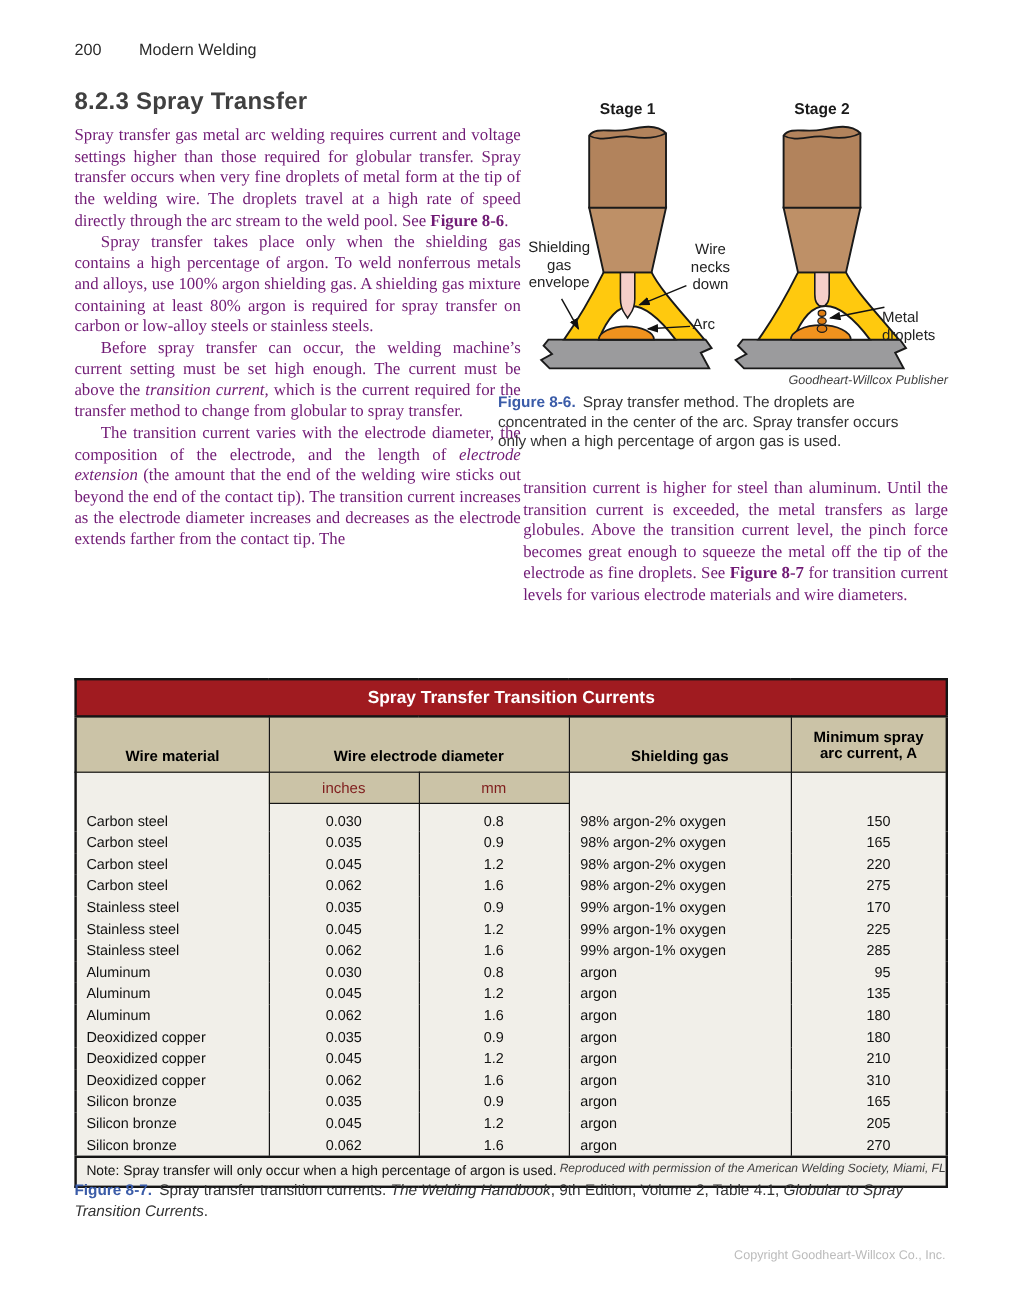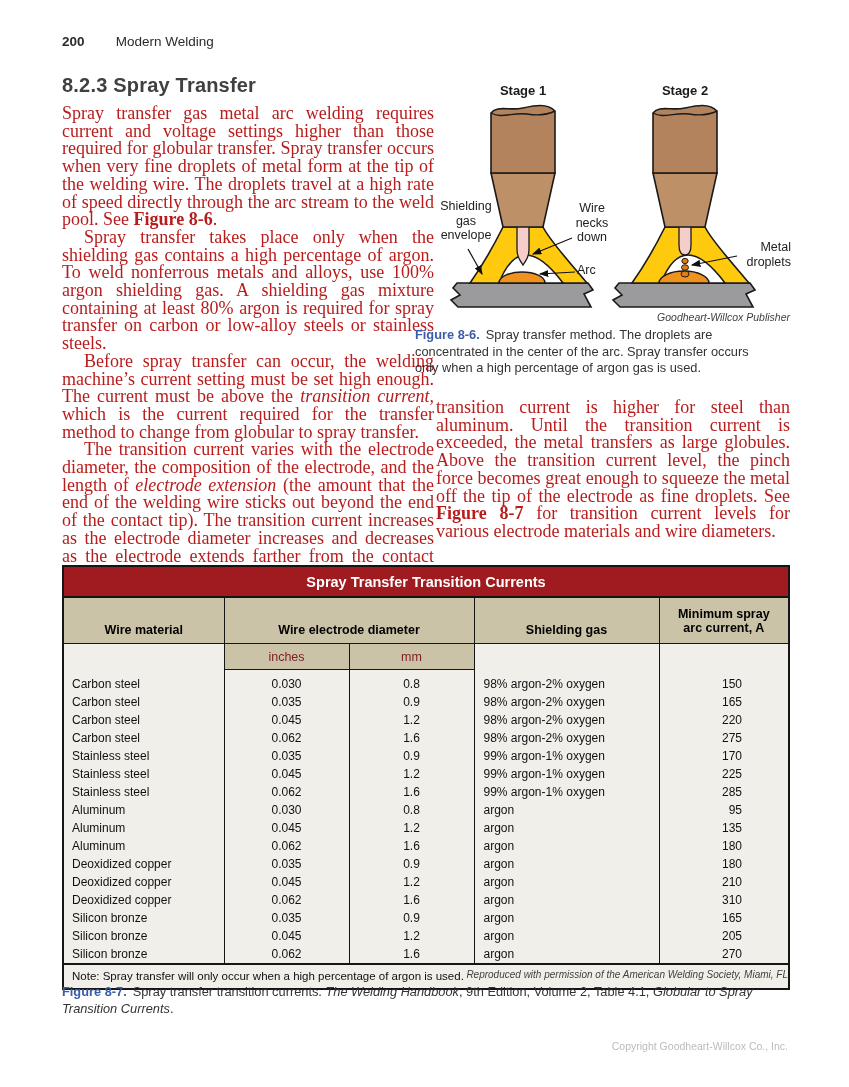--- a/index.html
+++ b/index.html
@@ -2,45 +2,45 @@
 <html style="--table-title-bg: #A01B20; --table-title-text: #FFFFFF; --table-header-bg: #CBC3A7; --table-body-bg: #F1EFE9; --figure-label-blue: #3B5CA8; --torch-body: #B2835C; --torch-nozzle: #BE9067; --gas-yellow: #FFC90E; --wire-pink: #F6CEC9; --pool-orange: #F0921E; --droplet-orange: #E07E14; --plate-gray: #9B9B9D; --copyright-gray: #BBBBBB;"><head>
 <meta charset="utf-8">
 <style>
   html,body { margin:0; padding:0; background:#ffffff; }
   .page {
     position:relative; width:849px; height:1087px; background:#ffffff;
     font-family:"Liberation Sans", sans-serif; color:#1c1c1c; overflow:hidden;
   }
   
   .running-head { position:absolute; left:62px; top:34px; font-size:13.5px; color:#2b2b2b; }
-  .running-head .pagenum { font-weight:bold; display:inline-block; width:50px; }
+  .running-head .pagenum { font-weight:normal; display:inline-block; width:50px; }
   
   .section-heading { position:absolute; left:62px; top:74px; margin:0;
     font-size:20px; font-weight:bold; color:#404040; letter-spacing:0.2px; }
   
-  .body-text { font-family:"Liberation Serif", serif; font-size:18px; line-height:17.7px;
-    text-align:justify; color:#b91c1c; margin:0; }
+  .body-text { font-family:"Liberation Serif", serif; font-size:14px; line-height:17.7px;
+    text-align:justify; color:#701a75; margin:0; }
   .indent { text-indent:22px; }
   .col-left  { position:absolute; left:62px;  top:105px; width:372px; }
   .col-right { position:absolute; left:436px; top:399px; width:354px; }
   .seg-b  { font-weight:bold; }
   .seg-i  { font-style:italic; }
   .seg-bi { font-weight:normal; font-style:italic; }
   
   .figure-box { position:absolute; left:435px; top:83px; width:355px; height:248px; }
   .stage-label { position:absolute; top:0; width:96px; text-align:center;
     font-weight:bold; font-size:13px; color:#1a1a1a; }
   .stage-1 { left:40px; } .stage-2 { left:202px; }
   .fig-svg { position:absolute; left:0; top:18px; }
   .fig-label { position:absolute; font-size:12.5px; line-height:14.5px; color:#222;
     white-space:pre-line; }
   .lab-shielding { left:-2px;  top:116px; width:66px; text-align:center; }
   .lab-wire      { left:126px; top:118px; width:62px; text-align:center; }
   .lab-arc       { left:142px; top:180px; width:40px; }
-  .lab-droplets  { left:300px; top:157px; width:56px; text-align:right; }
+  .lab-droplets  { left:300px; top:174px; width:56px; text-align:left; }
   .fig-credit { position:absolute; top:228px; right:0; width:100%;
     text-align:right; font-style:italic; font-size:10.5px; color:#3f3f3f; }
   .caption { position:absolute; font-size:12.8px; line-height:16.5px; color:#333333; }
   .cap-8-6 { left:415px; top:327px; width:357px; }
   .cap-8-7 { left:62px;  top:984px; width:727px; }
   .cap-label { font-weight:bold; color:var(--figure-label-blue); margin-right:6px; }
   
   .torch-body   { fill:var(--torch-body);   stroke:#1a1a1a; stroke-width:1.6; }
   .torch-nozzle { fill:var(--torch-nozzle); stroke:#1a1a1a; stroke-width:1.6; }
   .torch-line   { fill:none; stroke:#1a1a1a; stroke-width:1.4; }

